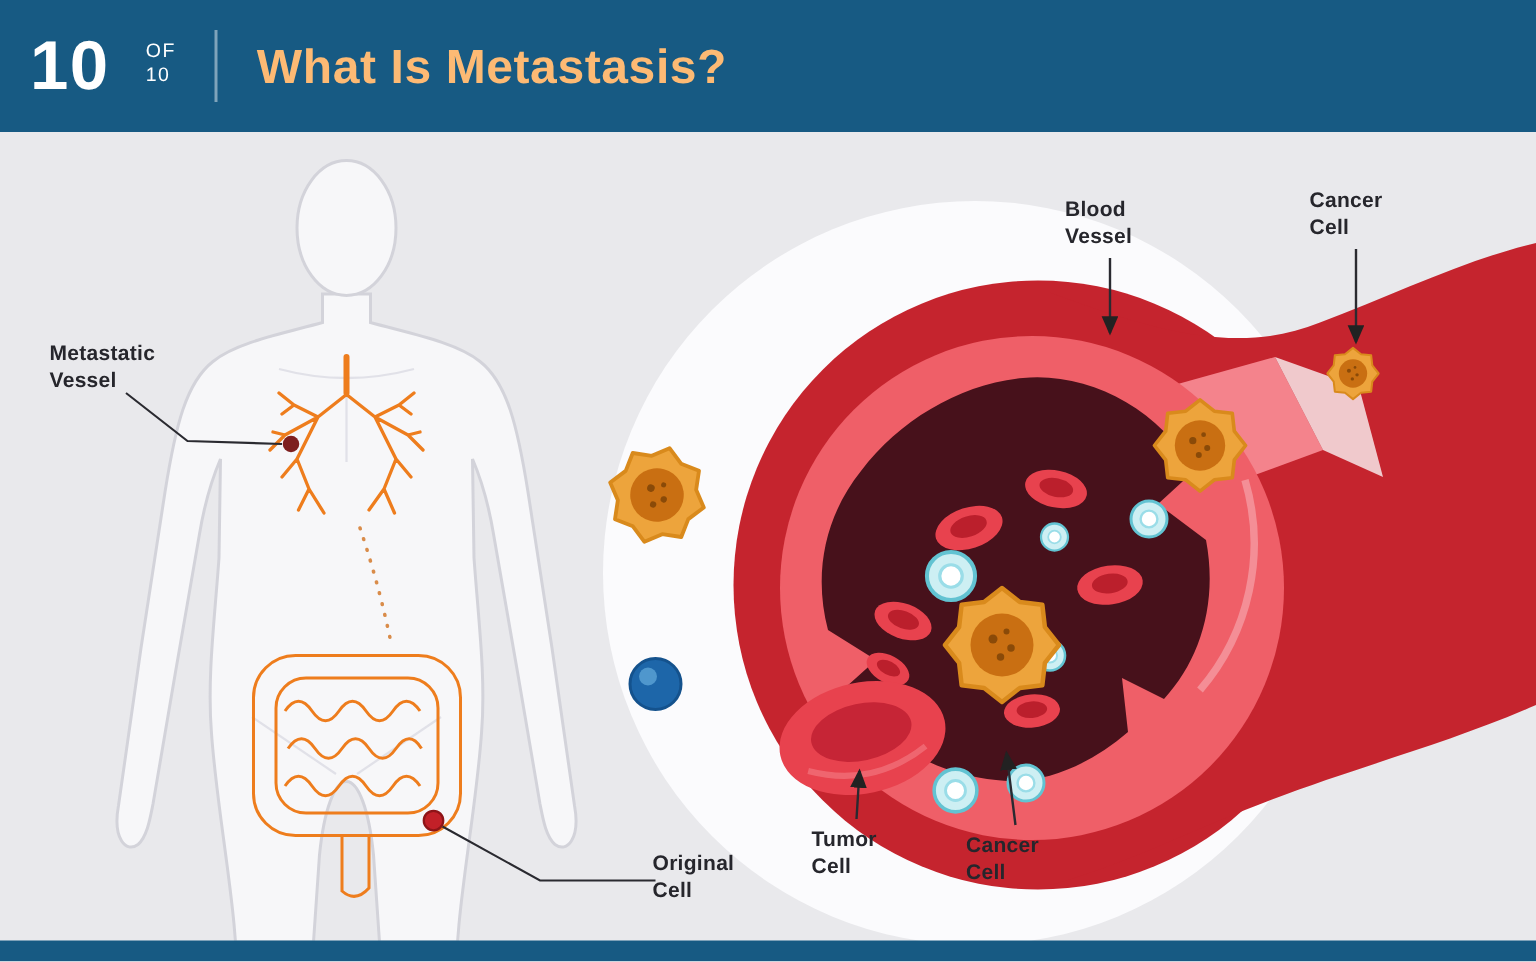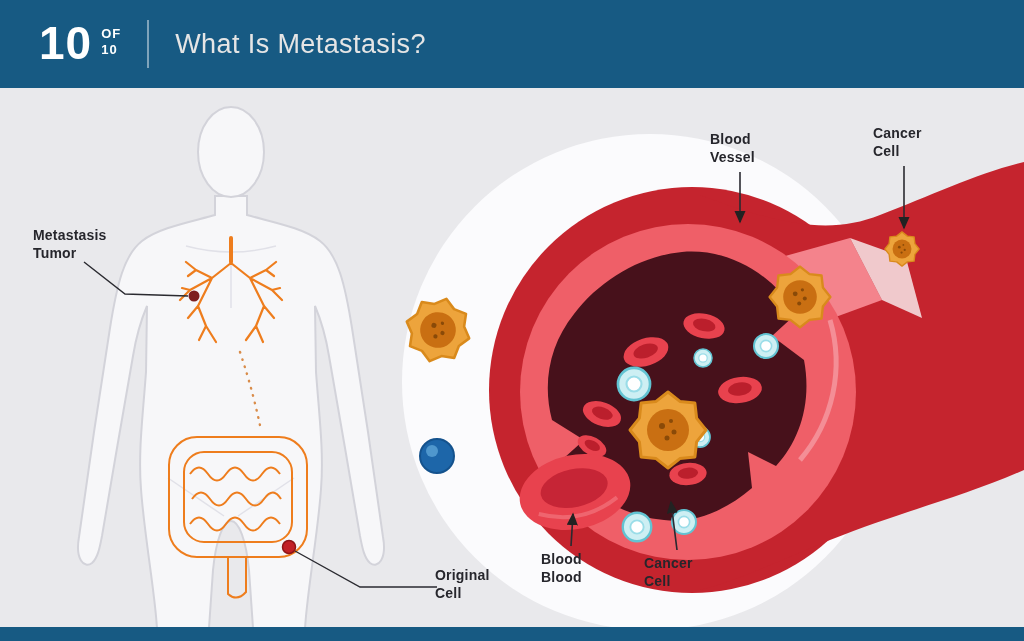--- a/index.html
+++ b/index.html
@@ -2,27 +2,27 @@
 <html><head>
 <meta charset="utf-8">
 <style>
   *{margin:0;padding:0;box-sizing:border-box}
   html,body{width:1024px;height:641px;overflow:hidden;background:#e9e9ec;
     font-family:"Liberation Sans",sans-serif}
   .stage{position:relative;width:1024px;height:641px;overflow:hidden;background:#e9e9ec}
 
   
   .topbar{position:absolute;top:0;left:0;width:100%;height:88px;background:#175a83;
-    display:flex;align-items:center;padding:0 39px;z-index:6}
+    display:flex;align-items:center;padding:0 20px;z-index:6}
   .slide-num{display:flex;align-items:flex-start;color:#fff}
   .slide-num .big{font-size:46px;font-weight:bold;line-height:0.95;letter-spacing:1px}
-  .ofstack{display:flex;flex-direction:column;margin-left:9px;margin-top:4px;
-    font-size:13px;font-weight:bold;letter-spacing:1px;line-height:1.2;color:#fff}
+  .ofstack{display:flex;flex-direction:column;margin-left:24px;margin-top:4px;
+    font-size:13px;font-weight:normal;letter-spacing:1px;line-height:1.2;color:#fff}
   .tdivider{width:2px;height:48px;background:rgba(255,255,255,.45);margin:0 26px}
-  .page-title{color:#e5e5e5;font-size:27px;font-weight:normal;letter-spacing:.4px}
+  .page-title{color:#fdba74;font-size:32px;font-weight:bold;letter-spacing:.4px}
 
   
   .bottombar{position:absolute;left:0;bottom:0;width:100%;height:14px;background:#175a83;z-index:6}
 
   
   .illustration{position:absolute;left:0;top:0;width:1024px;height:641px;z-index:1}
 
   
   .lbl{position:absolute;font-size:14px;font-weight:bold;color:#26262c;
     line-height:1.3;letter-spacing:.2px;z-index:4}
@@ -169,21 +169,21 @@
     <g stroke="#2a2a30" stroke-width="1.6" fill="none">
       <polyline points="84,262 125,294 188,296" stroke-width="1.4"></polyline>
       <polyline points="437,587 360,587 295,551" stroke-width="1.4"></polyline>
       <line x1="740" y1="172" x2="740" y2="222" marker-end="url(#arrow)"></line>
       <line x1="904" y1="166" x2="904" y2="228" marker-end="url(#arrow)"></line>
       <line x1="571" y1="546" x2="573" y2="514" marker-end="url(#arrow)"></line>
       <line x1="677" y1="550" x2="671" y2="502" marker-end="url(#arrow)"></line>
     </g>
   </svg>
 
-  <div class="lbl" id="lbl-metastatic">Metastasis Tumor</div>
+  <div class="lbl" id="lbl-metastatic">Metastatic Vessel</div>
   <div class="lbl" id="lbl-original">Original Cell</div>
   <div class="lbl" id="lbl-vessel">Blood Vessel</div>
   <div class="lbl" id="lbl-cancer-top">Cancer Cell</div>
-  <div class="lbl" id="lbl-blood">Blood Blood</div>
+  <div class="lbl" id="lbl-blood">Tumor Cell</div>
   <div class="lbl" id="lbl-cancer-bottom">Cancer Cell</div>
 
   <div class="bottombar"></div>
 </div>
 
 </body></html>

